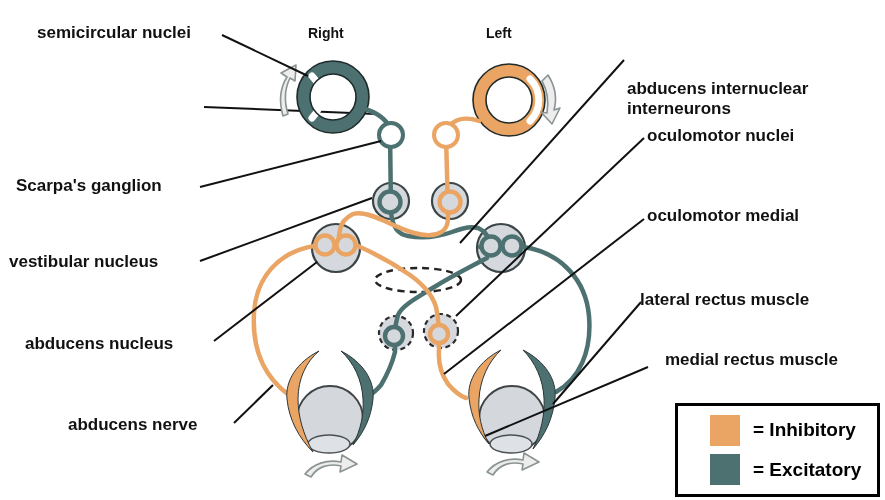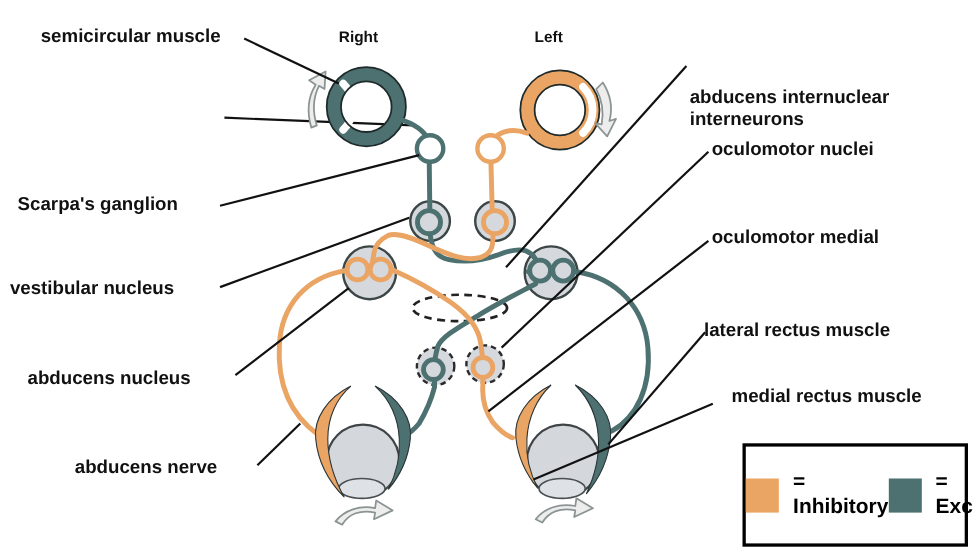--- a/index.html
+++ b/index.html
@@ -35,22 +35,22 @@
   .ring-edge{fill:none;stroke:#1f2a2a;stroke-width:1.6;}
   .cupula{fill:none;stroke:#fff;stroke-width:7;stroke-linecap:round;}
   .garrow{fill:#ededed;stroke:#8b9393;stroke-width:1.6;stroke-linejoin:round;}
   .ptr{stroke:#111;stroke-width:2;}
   .mid{fill:none;stroke:#222;stroke-width:2.4;stroke-dasharray:7 5;}
   .muscle{stroke:#2c3638;stroke-width:1;}
   
   #legend{
     position:absolute;left:675px;top:403px;width:205px;height:94px;
     border:3px solid #000;background:#fff;box-sizing:border-box;
-    display:flex;flex-direction:row;justify-content:space-evenly;
-    padding-left:0;
+    display:flex;flex-direction:column;justify-content:space-evenly;
+    padding-left:32px;
   }
   .legend-row{display:flex;align-items:center;gap:13px;}
   .sw{width:30px;height:31px;flex:0 0 auto;}
   .legend-text{font-weight:bold;font-size:19px;color:#000;}
 </style>
 </head>
 <body>
 
 <div id="stage">
 
@@ -136,21 +136,21 @@
       <line x1="644" y1="138" x2="456" y2="316" class="ptr"></line>
       <line x1="644" y1="219" x2="444" y2="374" class="ptr"></line>
       <line x1="641" y1="302" x2="553" y2="404" class="ptr"></line>
       <line x1="648" y1="367" x2="485" y2="436" class="ptr"></line>
     </g>
   </svg>
 
   <div class="lbl title" style="left:308px;top:25px;">Right</div>
   <div class="lbl title" style="left:486px;top:25px;">Left</div>
 
-  <div class="lbl" style="left:37px;top:23px;">semicircular muscle</div>
+  <div class="lbl" style="left:37px;top:23px;">semicircular nuclei</div>
   <div class="lbl" style="left:16px;top:176px;">Scarpa's ganglion</div>
   <div class="lbl" style="left:9px;top:252px;">vestibular nucleus</div>
   <div class="lbl" style="left:25px;top:334px;">abducens nucleus</div>
   <div class="lbl" style="left:68px;top:415px;">abducens nerve</div>
 
   <div class="lbl wrap" style="left:627px;top:31px;width:245px;">abducens internuclear interneurons</div>
   <div class="lbl" style="left:647px;top:126px;">oculomotor nuclei</div>
   <div class="lbl" style="left:647px;top:206px;">oculomotor medial</div>
   <div class="lbl" style="left:640px;top:290px;">lateral rectus muscle</div>
   <div class="lbl" style="left:637px;top:350px;margin-left:28px;">medial rectus muscle</div>

